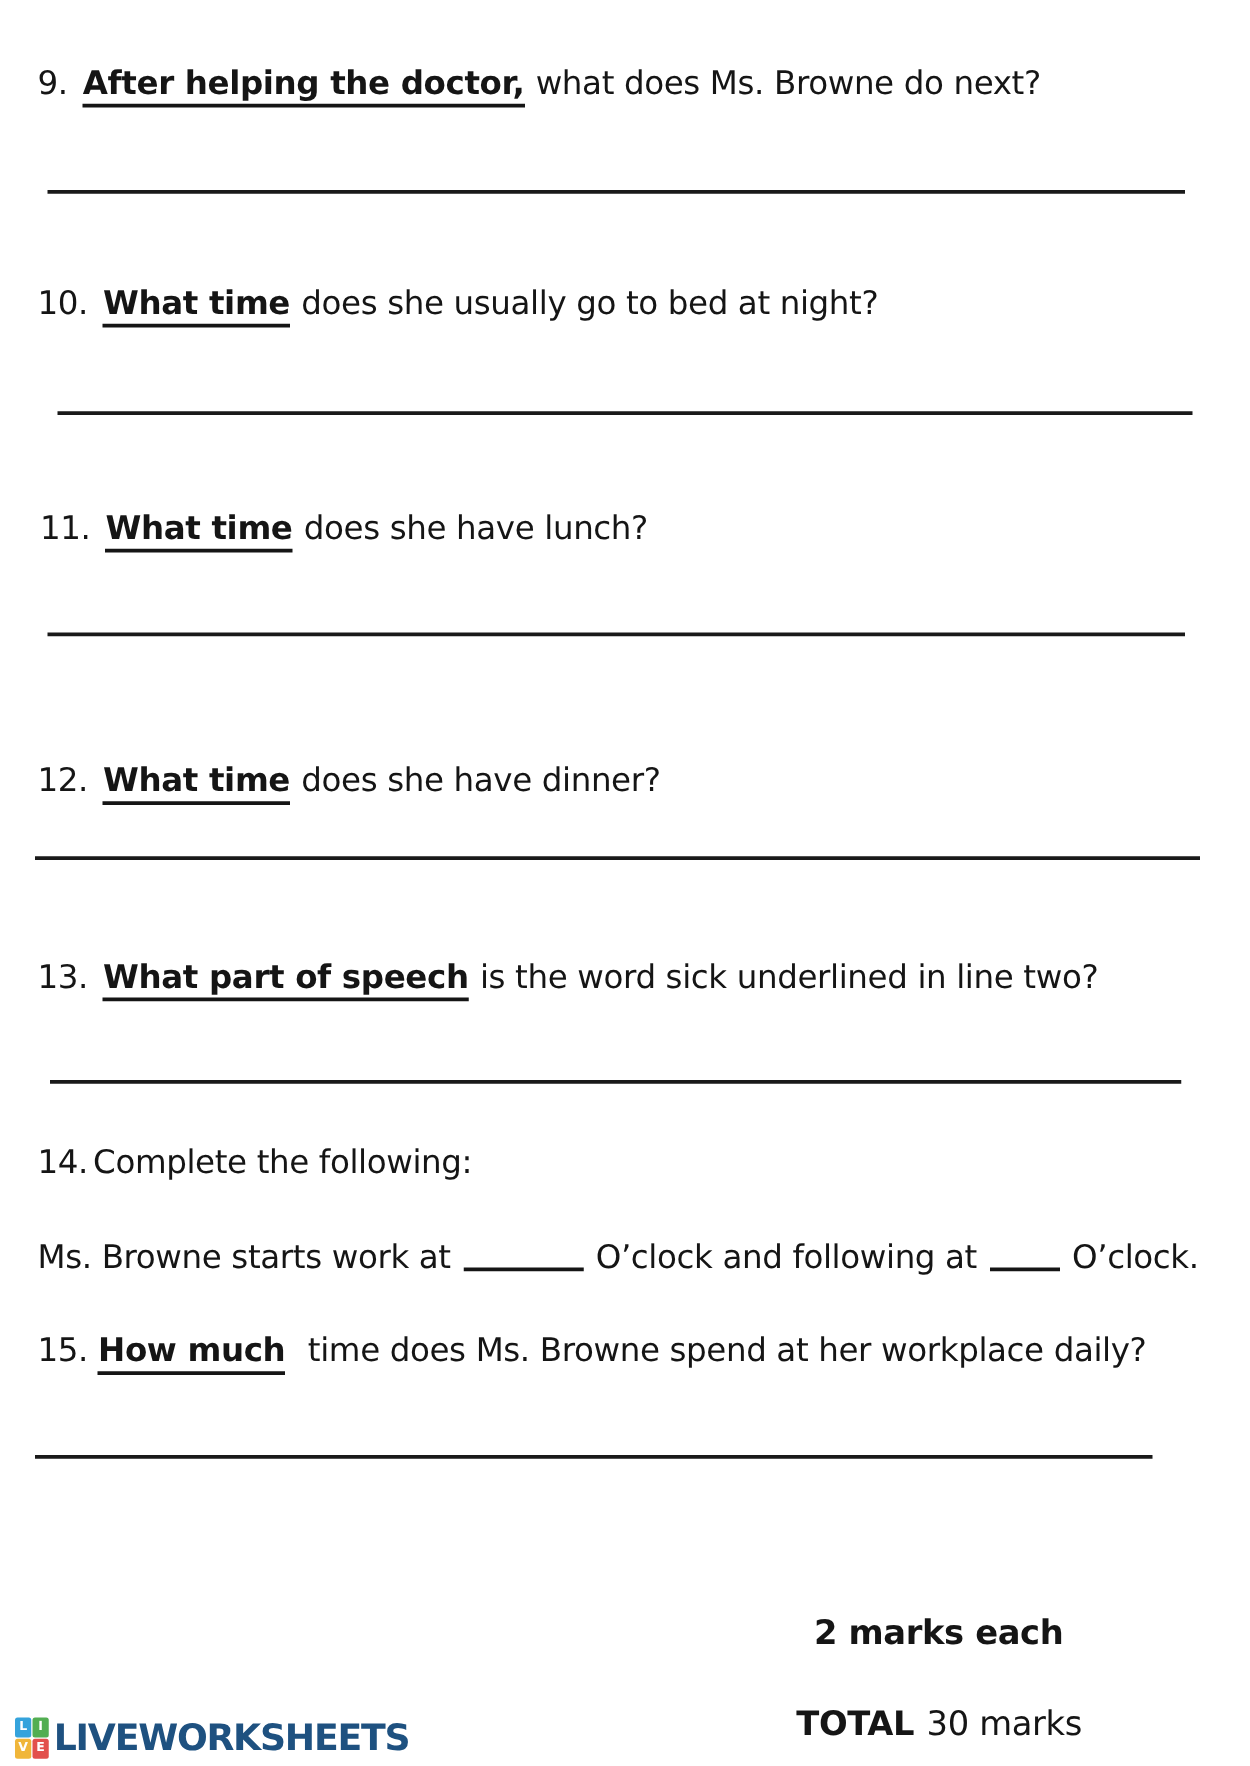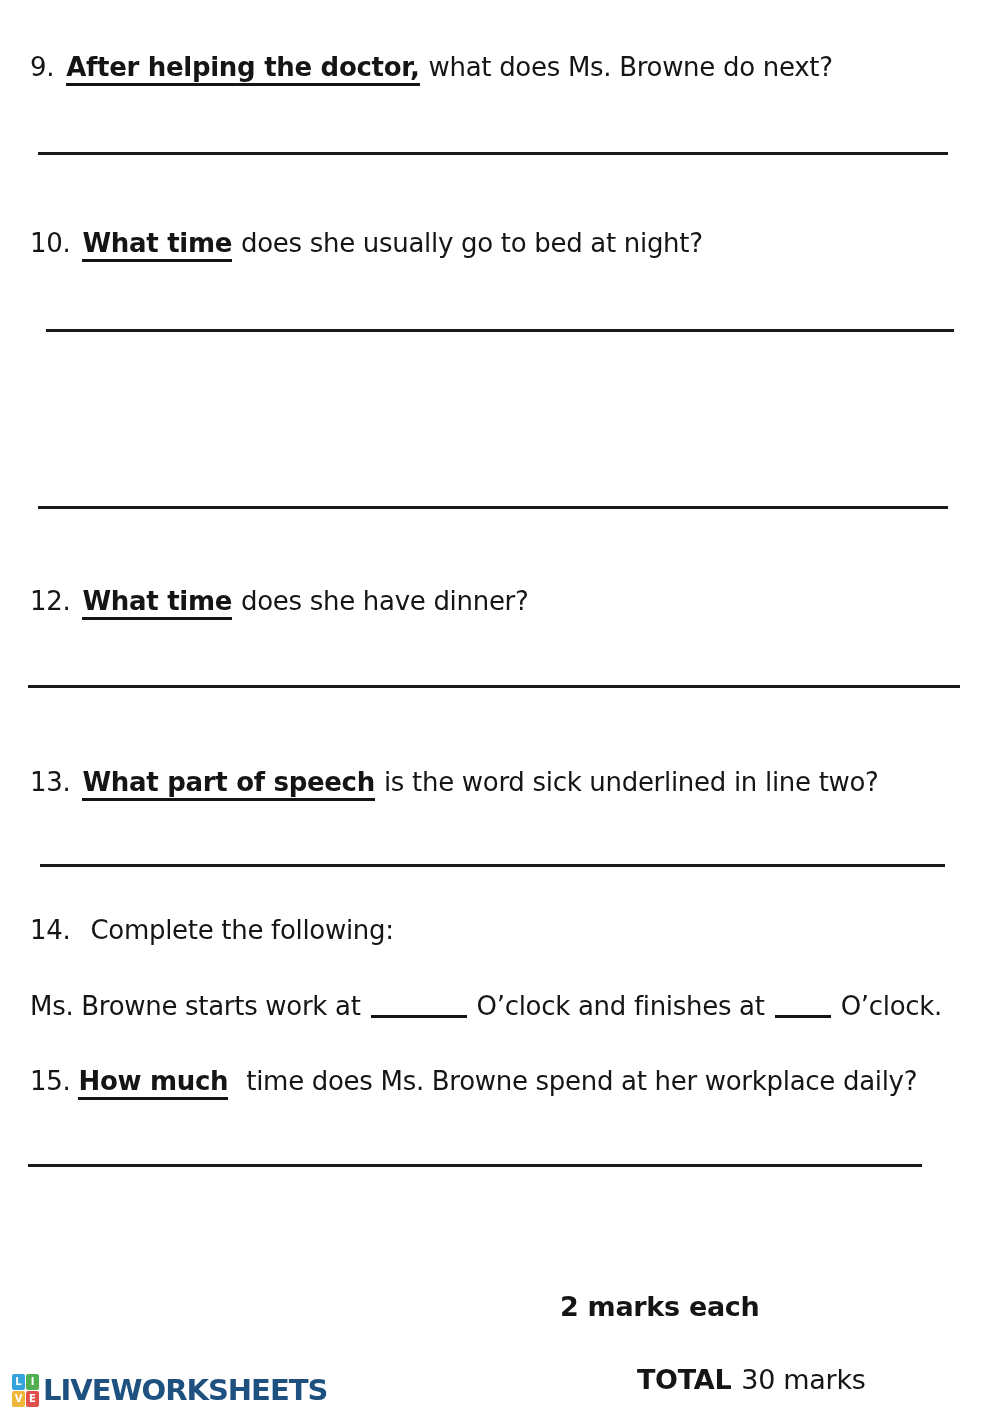--- a/index.html
+++ b/index.html
@@ -47,21 +47,21 @@
     margin: 0 10px;
     vertical-align: -3px;
   }
   .blank-a { width: 96px; }
   .blank-b { width: 56px; }
   .marks-each {
     position: absolute;
     top: 1291px;
     left: 560px;
     width: 382px;
-    text-align: left;
+    text-align: center;
     font-size: 27px;
     font-weight: 700;
     letter-spacing: -0.3px;
   }
   .total-row {
     position: absolute;
     top: 1364px;
     left: 637px;
     font-size: 27px;
     letter-spacing: -0.3px;
@@ -108,38 +108,41 @@
   <div class="q" style="top:52px;">
     <span class="qnum">9.</span><span class="emph">After helping the doctor,</span><span>what does Ms. Browne do next?</span>
   </div>
   <div class="answer-line" style="top:152px; left:38px; width:910px;"></div>
 
   <div class="q" style="top:228px;">
     <span class="qnum">10.</span><span class="emph">What time</span><span>does she usually go to bed at night?</span>
   </div>
   <div class="answer-line" style="top:329px; left:46px; width:908px;"></div>
 
+  <div class="q" style="top:408px; left:32px;">
+    <span class="qnum">11.</span><span class="emph">What time</span><span>does she have lunch?</span>
+  </div>
   <div class="answer-line" style="top:506px; left:38px; width:910px;"></div>
 
-  <div class="q" style="top:586px;">
+  <div class="q" style="top:610px;">
     <span class="qnum">12.</span><span class="emph">What time</span><span>does she have dinner?</span>
   </div>
   <div class="answer-line" style="top:685px; left:28px; width:932px;"></div>
 
   <div class="q" style="top:767px;text-align:center;">
     <span class="qnum">13.</span><span class="emph">What part of speech</span><span>is the word sick underlined in line two?</span>
   </div>
   <div class="answer-line" style="top:864px; left:40px; width:905px;"></div>
 
   <div class="q" style="top:915px;">
-    <span class="qnum" style="margin-right:20px;text-align:right;">14.</span><span>Complete the following:</span>
+    <span class="qnum" style="margin-right:4px;text-align:right;">14.</span><span>Complete the following:</span>
   </div>
 
   <div class="fill-row">
-    <span>Ms. Browne starts work at</span><span class="blank blank-a"></span><span>O’clock and finishes at</span><span class="blank blank-b"></span><span>O’clock.</span>
+    <span>Ms. Browne starts work at</span><span class="blank blank-a"></span><span>O’clock and following at</span><span class="blank blank-b"></span><span>O’clock.</span>
   </div>
 
   <div class="q" style="top:1066px;">
     <span class="qnum" style="margin-right:8px;">15.</span><span class="emph gap-lg">How much</span><span>time does Ms. Browne spend at her workplace daily?</span>
   </div>
   <div class="answer-line" style="top:1164px; left:28px; width:894px;"></div>
 
   <div class="marks-each">2 marks each</div>
 
   <div class="total-row">

